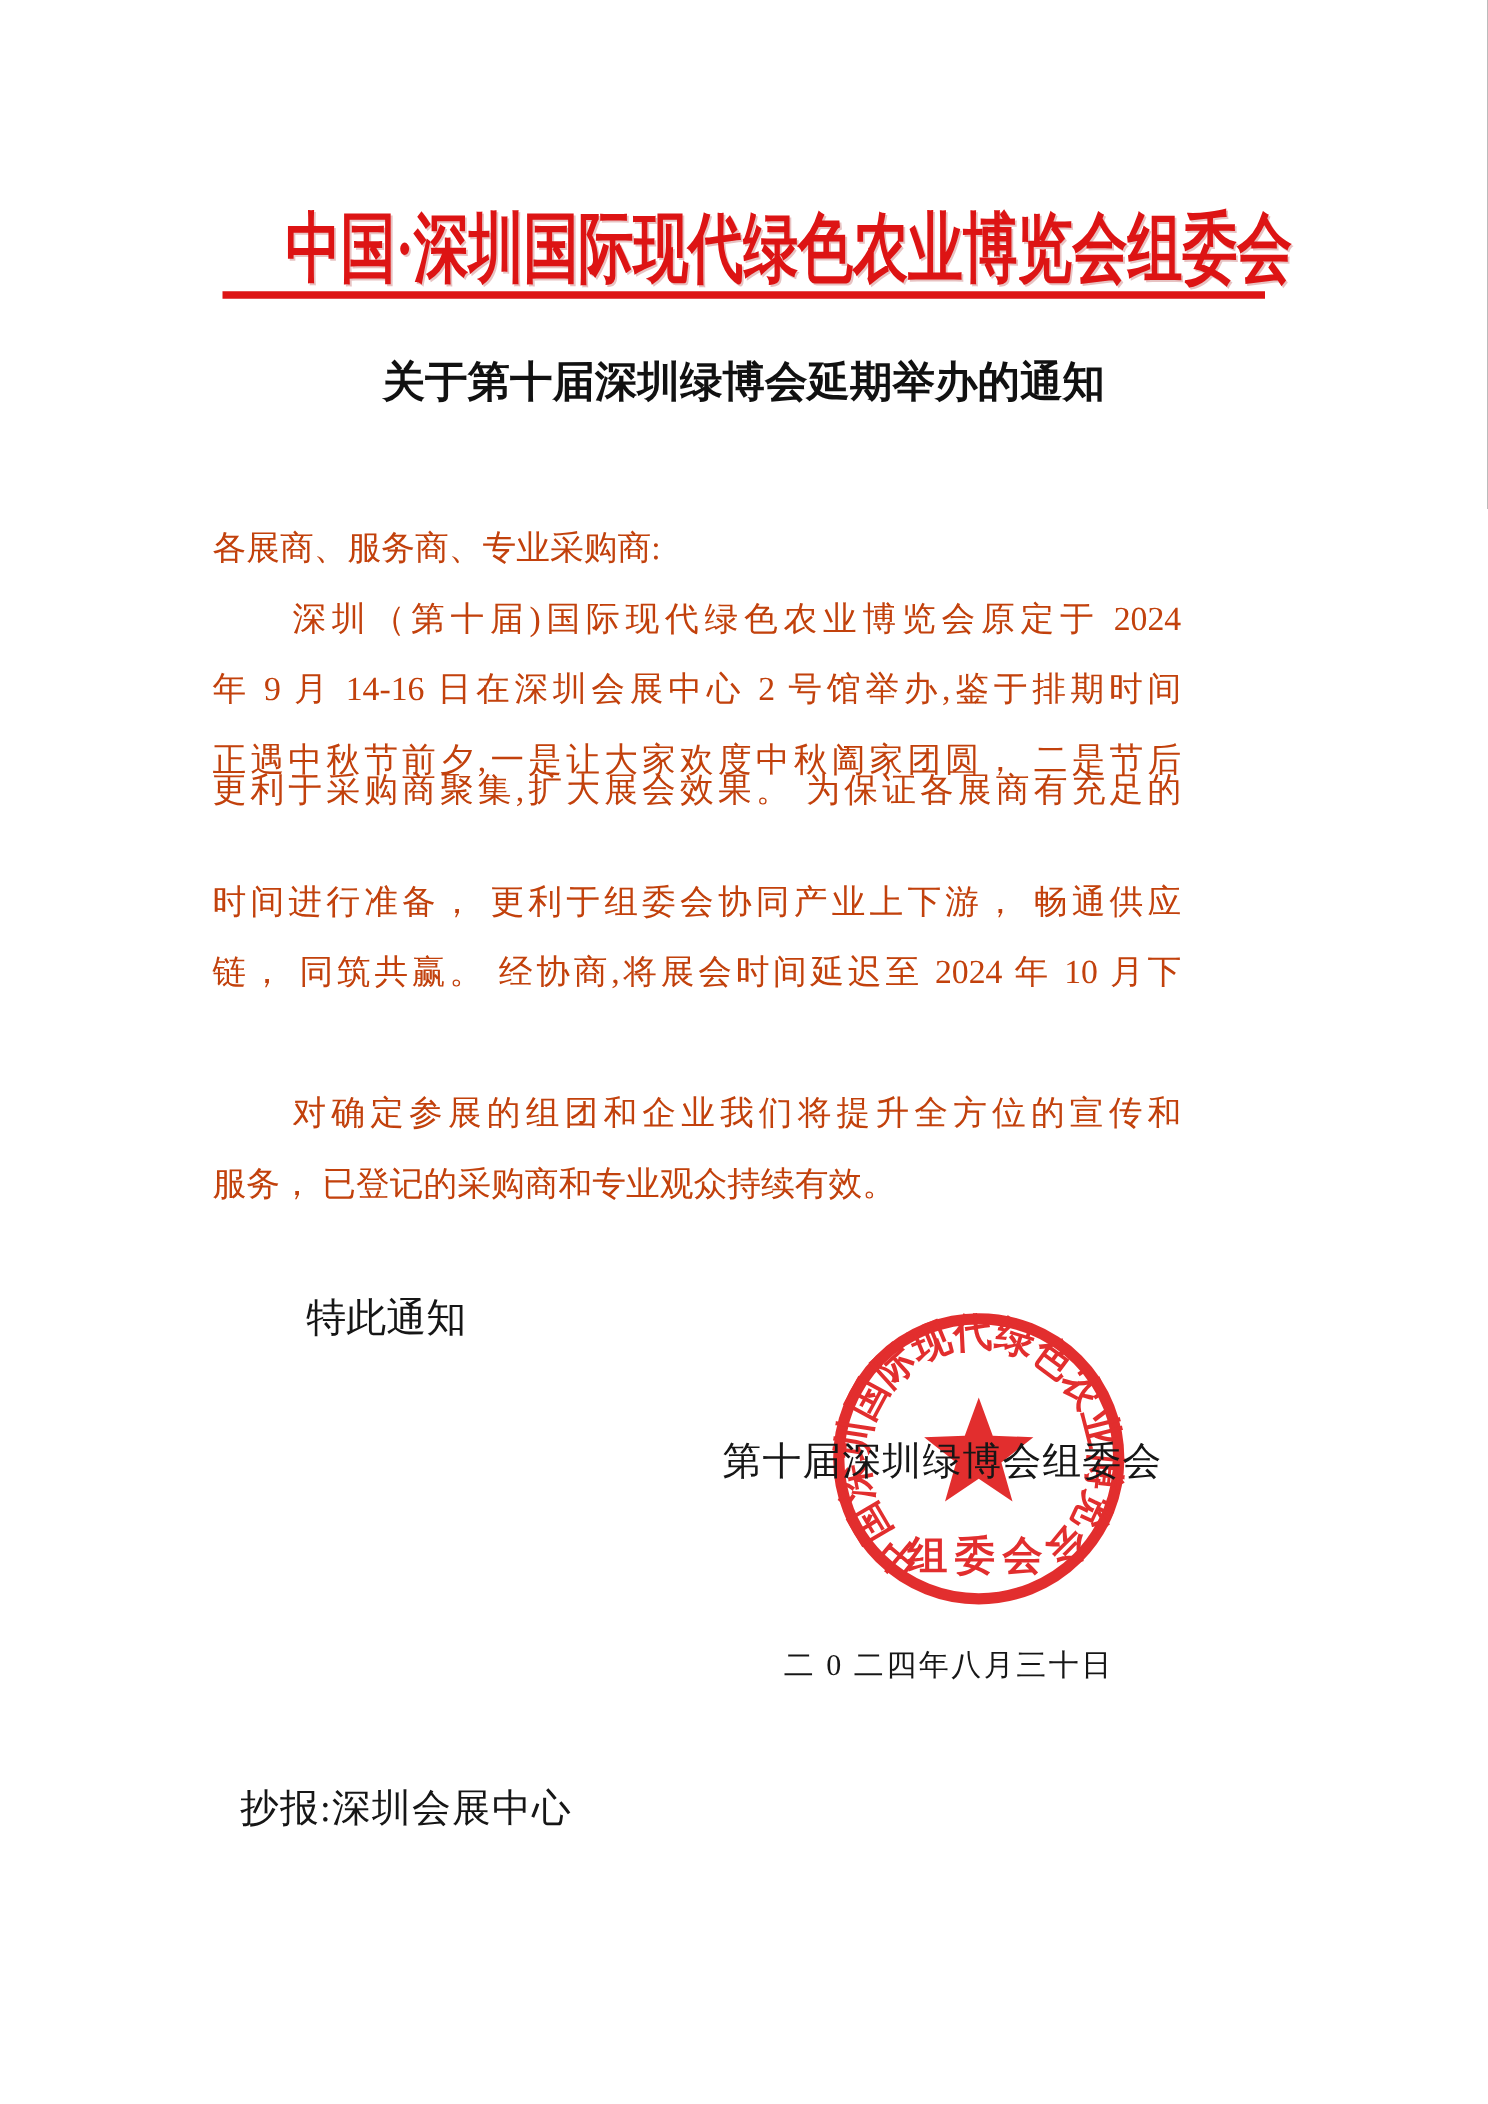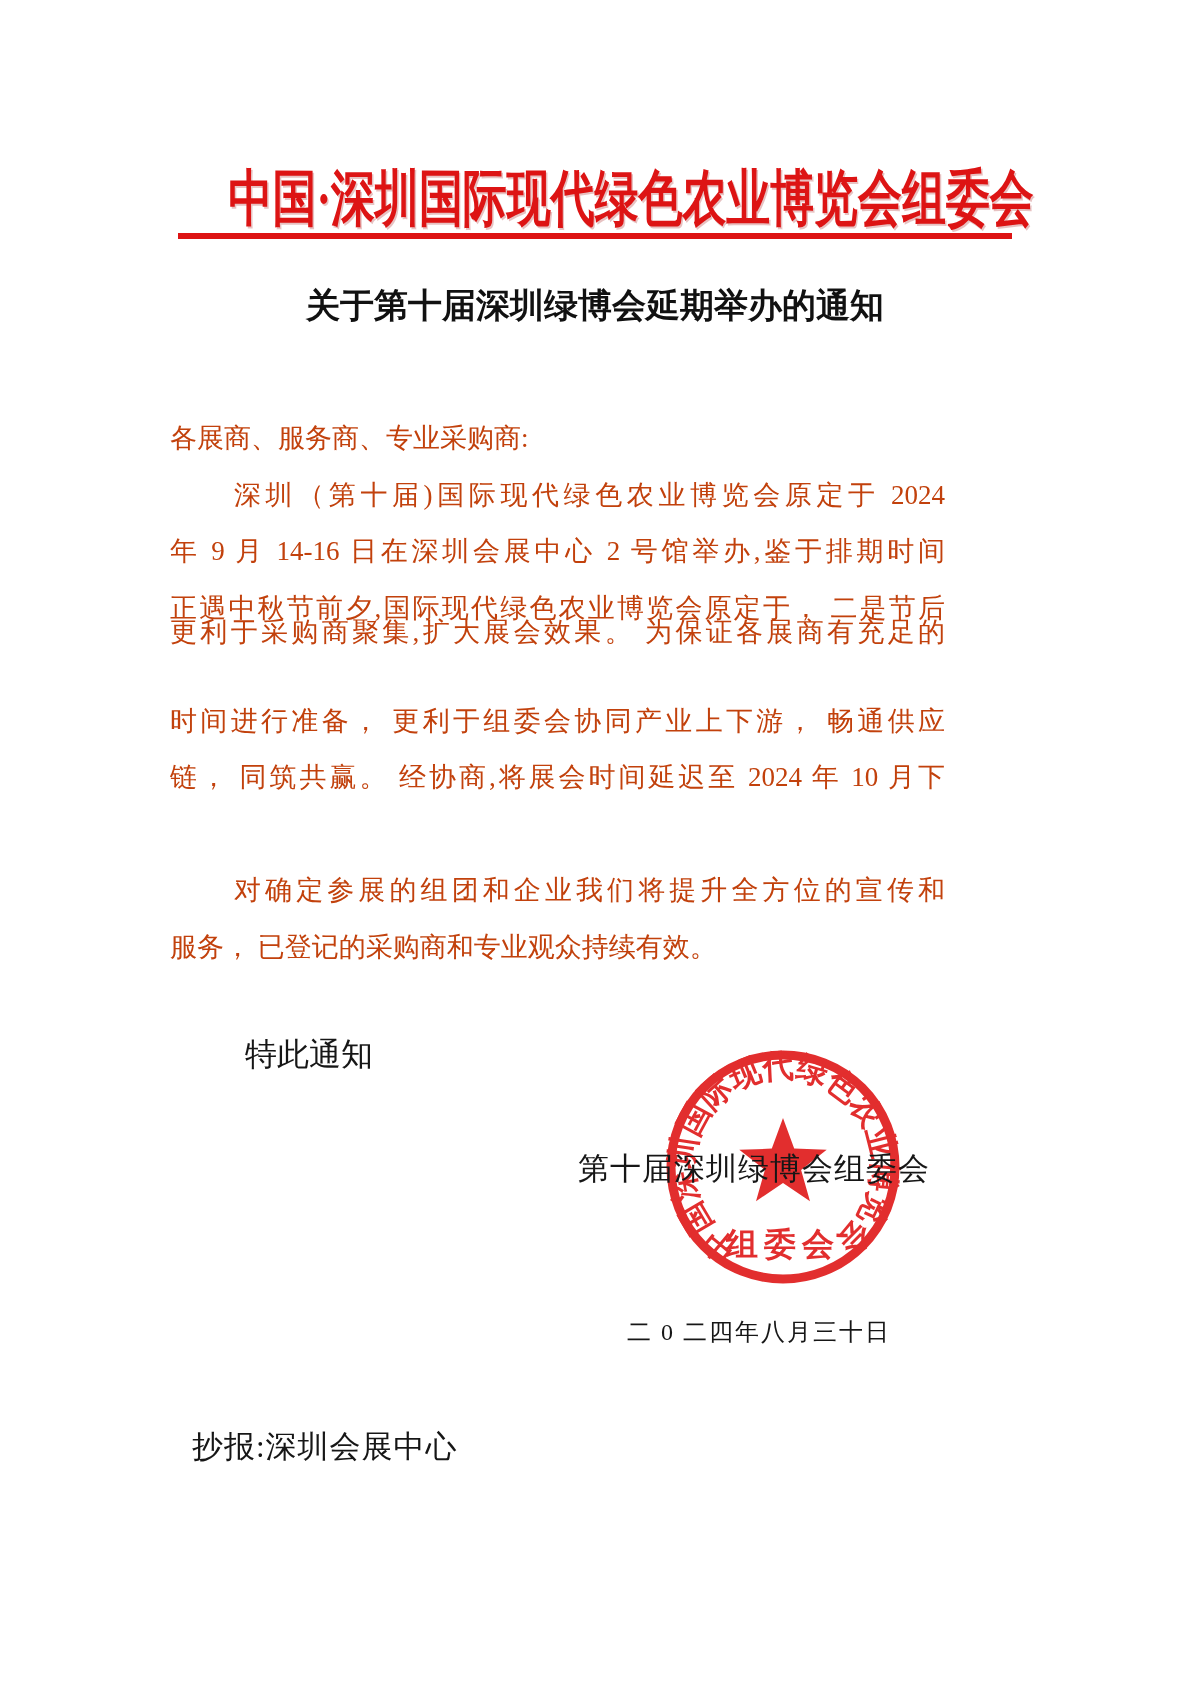--- a/index.html
+++ b/index.html
@@ -70,21 +70,21 @@
   <div class="org-header-wrap">
     <span class="org-header">中国·深圳国际现代绿色农业博览会组委会</span>
   </div>
   <div class="header-underline"></div>
 
   <div class="notice-title">关于第十届深圳绿博会延期举办的通知</div>
 
   <div class="body-line" style="top:418px">各展商、服务商、专业采购商:</div>
   <div class="body-line justify indent" style="top:475px">深圳（第十届)国际现代绿色农业博览会原定于 2024</div>
   <div class="body-line justify" style="top:531px">年 9 月 14-16 日在深圳会展中心 2 号馆举办,鉴于排期时间</div>
-  <div class="body-line justify" style="top:588px">正遇中秋节前夕,国际现代绿色农业博览会原定于， 二是节后</div>
+  <div class="body-line justify" style="top:588px">正遇中秋节前夕,一是让大家欢度中秋阖家团圆， 二是节后</div>
   <div class="body-line justify" style="top:612px">更利于采购商聚集,扩大展会效果。 为保证各展商有充足的</div>
   <div class="body-line justify" style="top:701px">时间进行准备， 更利于组委会协同产业上下游， 畅通供应</div>
   <div class="body-line justify" style="top:757px">链， 同筑共赢。 经协商,将展会时间延迟至 2024 年 10 月下</div>
   <div class="body-line justify indent" style="top:870px">对确定参展的组团和企业我们将提升全方位的宣传和</div>
   <div class="body-line" style="top:927px">服务， 已登记的采购商和专业观众持续有效。</div>
 
   <div class="closing-line">特此通知</div>
 
   <svg class="seal" viewBox="0 0 260 260">
     <circle cx="130" cy="130" r="112" fill="none" stroke="#e01f1f" stroke-width="9"></circle>

